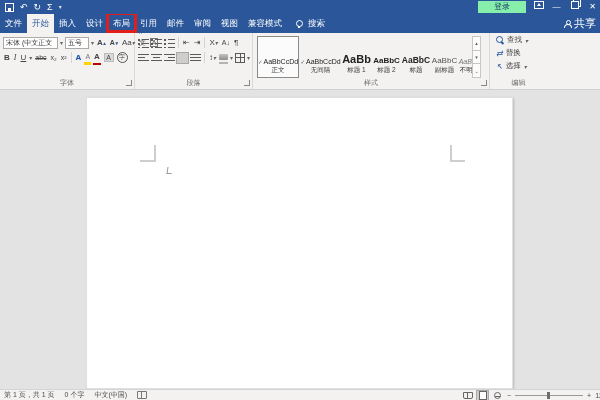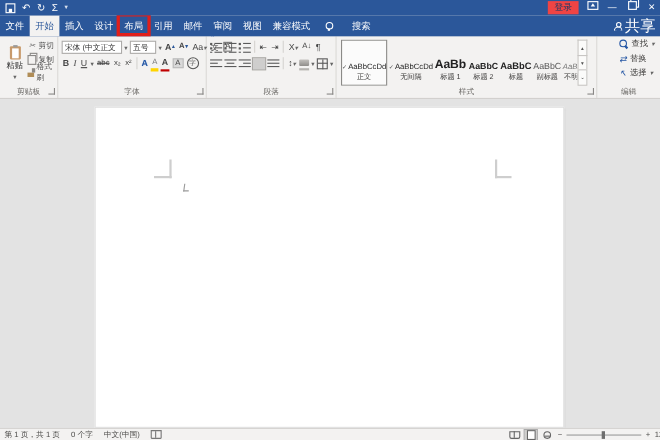--- a/index.html
+++ b/index.html
@@ -6,36 +6,36 @@
     font-family:"Liberation Sans",sans-serif;background:#e3e3e3;position:relative}
   
   .titlebar{position:absolute;left:0;top:0;width:600px;height:14px;background:#2b579a;z-index:5}
   .qat{position:absolute;left:5px;top:0;height:14px;display:flex;align-items:center;gap:6px}
   .q{color:#fff;font-size:9px;line-height:12px;display:inline-flex;align-items:center;height:12px}
   .i-save{width:7px;height:7px;border:1px solid #fff;position:relative;box-sizing:content-box}
   .i-save::after{content:"";position:absolute;left:2px;bottom:0;width:3px;height:3px;background:#fff}
   .cr{font-size:6px;color:#d7e0ee}
   .wtitle{position:absolute;left:100px;right:100px;top:0;height:14px;text-align:center;color:#fff;font-size:8px;line-height:14px;white-space:nowrap}
   .tright{position:absolute;right:2px;top:0;height:14px;display:flex;align-items:center;gap:7px}
-  .signin{background:#ef4444;color:#1d3a67;font-size:8px;line-height:10px;padding:1px 6px}
+  .signin{background:#86efac;color:#1d3a67;font-size:8px;line-height:10px;padding:1px 16px}
   .wc{color:#fff;font-size:8px;width:11px;text-align:center;line-height:12px}
   .i-ropt{width:8px;height:6px;border:1px solid #fff;position:relative}
   .i-ropt::after{content:"";position:absolute;left:2px;top:1px;border-left:2px solid transparent;border-right:2px solid transparent;border-bottom:3px solid #fff}
   .i-rest{width:6px;height:6px;border:1px solid #fff;position:relative;background:#2b579a}
   .i-rest::before{content:"";position:absolute;left:1px;top:-3px;width:6px;height:6px;border:1px solid #fff}
   .i-rest::after{content:"";position:absolute;left:-1px;top:-1px;width:6px;height:6px;background:#2b579a;border:1px solid #fff}
   
   .tabrow{position:absolute;left:0;top:14px;width:600px;height:19px;background:#2b579a;display:flex;color:#fff;font-size:8.5px;z-index:4}
   .tab{padding:0 5px;display:flex;align-items:center;position:relative;white-space:nowrap}
   .tab.active{background:#f3f2f1;color:#2b579a}
   .redbox{position:absolute;left:-2px;right:-2px;top:-2px;bottom:0;border:3px solid #e01f1b;pointer-events:none;z-index:6}
-  .tellme{display:flex;align-items:center;gap:17px;margin-left:9px;font-size:8.5px}
+  .tellme{display:flex;align-items:center;gap:5px;margin-left:9px;font-size:8.5px}
   .bulb{width:5px;height:5px;border:1px solid #fff;border-radius:50%;position:relative}
   .bulb::after{content:"";position:absolute;left:1px;top:5px;width:2px;height:2px;background:#fff}
-  .share{position:absolute;right:4px;top:0;height:19px;display:flex;align-items:center;gap:3px;font-size:14px;color:#fff}
+  .share{position:absolute;right:4px;top:0;height:19px;display:flex;align-items:center;gap:3px;font-size:11px;color:#fff}
   .person{width:7px;height:7px;position:relative}
   .person::before{content:"";position:absolute;left:2px;top:0;width:3px;height:3px;border:1px solid #fff;border-radius:50%}
   .person::after{content:"";position:absolute;left:0;top:4px;width:6px;height:3px;border:1px solid #fff;border-bottom:none;border-radius:4px 4px 0 0}
   
   .ribbon{position:absolute;left:0;top:33px;width:600px;height:57px;background:#f3f2f1;border-bottom:1px solid #d2d0ce;box-sizing:border-box;display:flex;z-index:3}
   .grp{position:relative;height:100%;border-right:1px solid #dbd9d6;box-sizing:border-box;flex:none}
   .g-clip{width:53px}.g-font{width:135px}.g-para{width:118px}.g-styles{width:237px}.g-edit{width:57px;border-right:none}
   .glabel{position:absolute;bottom:1px;left:0;right:0;text-align:center;font-size:7px;color:#6a6865}
   .dlg{position:absolute;right:2px;bottom:3px;width:5px;height:5px;border-right:1px solid #8a8886;border-bottom:1px solid #8a8886}
   .r1{position:absolute;top:3px;left:3px;right:2px;height:13px;display:flex;align-items:center;gap:2px}
@@ -93,21 +93,21 @@
   .prev{display:flex;align-items:flex-end;white-space:nowrap;color:#222}
   .cname{font-size:6.5px;color:#3b3a39;white-space:nowrap;margin-top:1px}
   .mk{font-size:5.5px;color:#555;margin-right:1px}
   .p-n{font-size:7px}.p-h1{font-size:11px;font-weight:bold}.p-h2{font-size:8px;font-weight:bold}
   .p-t{font-size:8.5px;font-weight:bold}.p-sub{font-size:8px;color:#555}
   .p-se{font-size:7px;font-style:italic;color:#777}
   .scrollcol{position:absolute;right:8px;top:3px;width:9px;height:42px;display:flex;flex-direction:column}
   .sbtn{flex:1;border:1px solid #c8c6c4;border-bottom:none;background:#fbfbfa;font-size:5px;color:#555;display:flex;align-items:center;justify-content:center}
   .sbtn:last-child{border-bottom:1px solid #c8c6c4}
   
-  .erow{display:flex;align-items:center;gap:3px;font-size:7.5px;color:#3b3a39;height:12px;margin:1px 0 0 20px}
+  .erow{display:flex;align-items:center;gap:3px;font-size:7.5px;color:#3b3a39;height:12px;margin:1px 0 0 6px}
   .mag{width:8px;height:9px;position:relative;flex:none}
   .mag::before{content:"";position:absolute;left:0;top:0;width:5px;height:5px;border:1px solid #2456a4;border-radius:50%}
   .mag::after{content:"";position:absolute;left:5px;top:6px;width:3px;height:1.5px;background:#2456a4;transform:rotate(45deg)}
   .eg{color:#2456a4;font-size:8px}
   
   .doc{position:absolute;left:0;top:90px;width:600px;height:299px;background:#e3e3e3;overflow:hidden}
   .page{position:absolute;left:86px;top:7px;width:427px;height:292px;background:#fff;box-shadow:1px 1px 2px rgba(0,0,0,.18);border:1px solid #e0e0e0;box-sizing:border-box}
   .mark-l{position:absolute;left:53px;top:47px;width:14px;height:15px;border-right:2px solid #cecece;border-bottom:2px solid #cecece}
   .mark-r{position:absolute;left:363px;top:47px;width:13px;height:15px;border-left:2px solid #cecece;border-bottom:2px solid #cecece}
   .cursor{position:absolute;left:80px;top:69px;width:4px;height:6px;border-left:1.5px solid #9a9a9a;border-bottom:1.5px solid #9a9a9a;transform:skewX(-8deg)}
@@ -168,43 +168,20 @@
       <span>搜索</span>
     </span>
     <span class="share">
       <i class="person"></i>
       <span>共享</span>
     </span>
   </div>
 
   <div class="ribbon">
 
-    <div class="grp g-clip">
-      <div class="paste">
-        <i class="i-clip"></i>
-        <span class="pastetxt">粘贴</span>
-        <span class="cr" style="color:#666">▾</span>
-      </div>
-      <div class="minis">
-        <span class="mini">
-          <i class="mi">✂</i>
-          <span>剪切</span>
-        </span>
-        <span class="mini">
-          <i class="i-copy"></i>
-          <span>复制</span>
-        </span>
-        <span class="mini">
-          <i class="i-brush"></i>
-          <span>格式刷</span>
-        </span>
-      </div>
-      <span class="glabel">剪贴板</span>
-      <i class="dlg"></i>
-    </div>
 
     <div class="grp g-font">
       <div class="r1">
         <span class="fbox fname">宋体 (中文正文</span>
         <span class="cr" style="color:#666">▾</span>
         <span class="fbox fsize">五号</span>
         <span class="cr" style="color:#666">▾</span>
         <span class="ic bld">
             <span>A</span>
             <i class="sup">▴</i>

